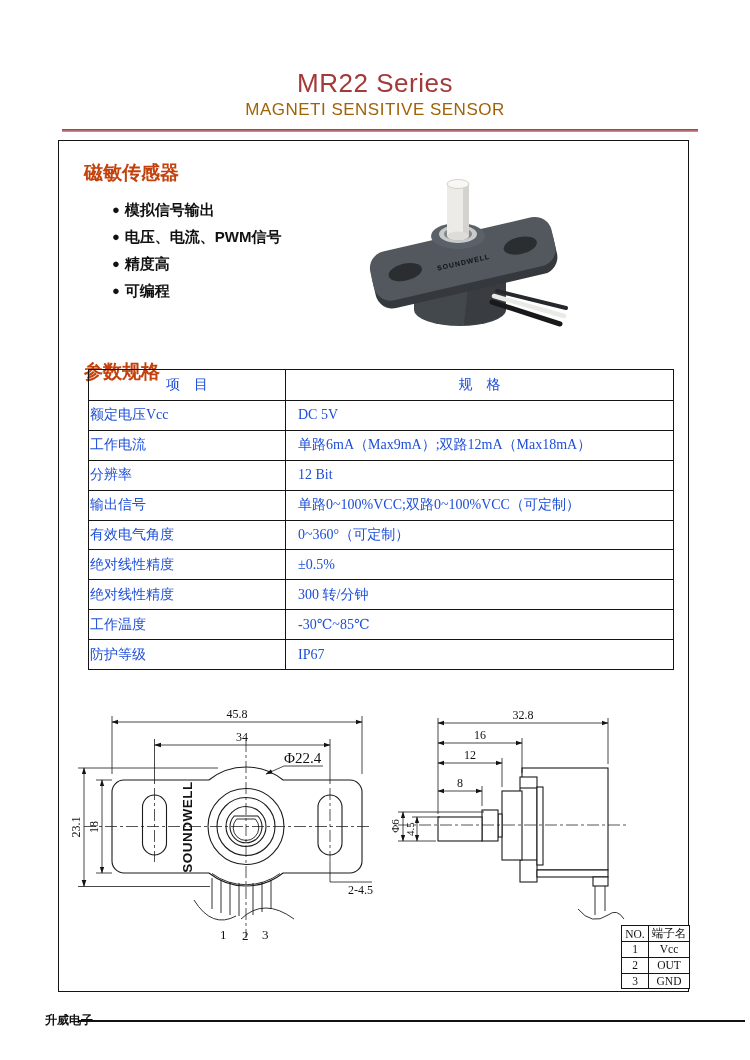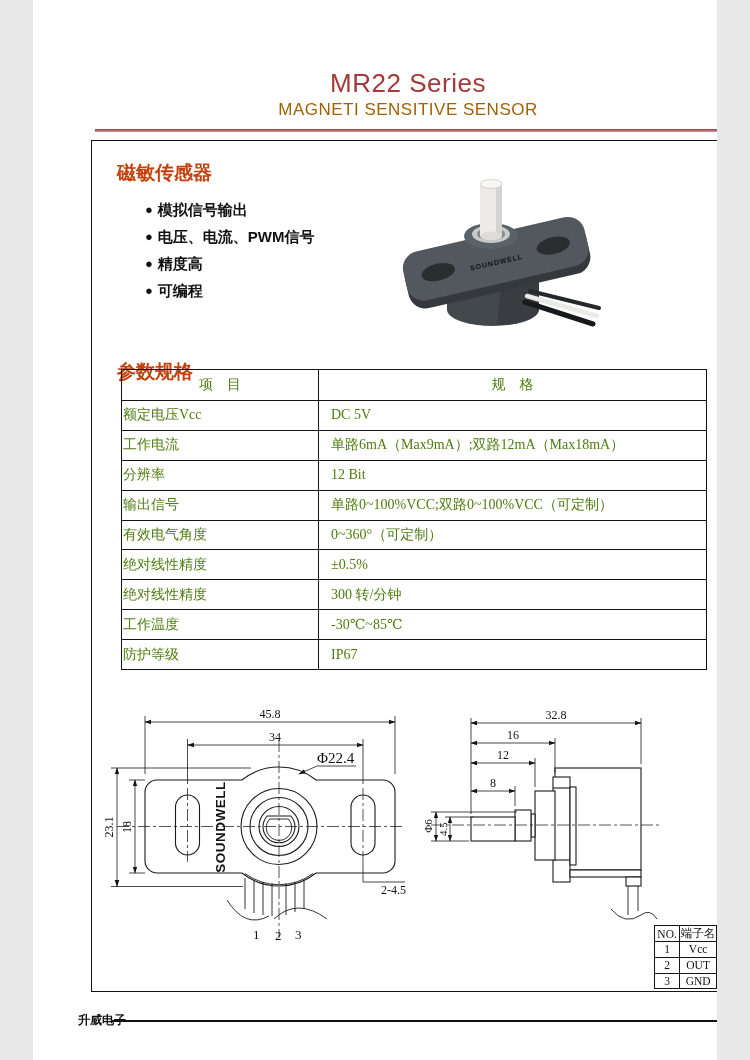--- a/index.html
+++ b/index.html
@@ -1,33 +1,33 @@
 <!DOCTYPE html>
 <html><head>
 <meta charset="utf-8">
 <style>
   html,body{margin:0;padding:0;background:#e8e8e8;}
-  .page{position:relative;width:684px;height:1060px;background:#ffffff;margin:0 auto;
+  .page{position:relative;width:750px;height:1060px;background:#ffffff;margin:0 auto;
         font-family:"Liberation Sans",sans-serif;color:#1a1a1a;overflow:hidden;}
   .abs{position:absolute;}
   
   .title{top:68px;left:0;width:750px;text-align:center;font-size:26px;font-weight:500;color:#a23a3a;letter-spacing:.5px;}
   .subtitle{top:100px;left:0;width:750px;text-align:center;font-size:17px;font-weight:500;color:#a16207;letter-spacing:.5px;}
   .redrule{top:129px;left:62px;width:636px;height:3px;background:linear-gradient(#8f3d3d,#d49a9a);}
   
   .content-box{left:58px;top:140px;width:629px;height:850px;border:1.5px solid #141414;}
   .sec-heading{font-size:19px;font-weight:bold;color:#c2410c;}
   .h-intro{left:84px;top:160px;}
   .h-specs{left:84px;top:334px;margin-top:25px;}
   .features{left:112px;top:200px;display:flex;flex-direction:column;gap:8px;}
   .feature{display:flex;align-items:center;font-size:15px;font-weight:600;color:#111;line-height:19px;}
   .feature .dot{font-size:13px;margin-right:5px;color:#111;}
   
   .spec-table{left:88px;top:369px;border-collapse:collapse;table-layout:fixed;
-              font-family:"Liberation Serif","DejaVu Serif",serif;font-size:14px;color:#4d7c0f;}
+              font-family:"Liberation Serif","DejaVu Serif",serif;font-size:14px;color:#1d4ed8;}
   .spec-table td,.spec-table th{border:1.4px solid #141414;font-weight:normal;}
   .spec-table th{height:28px;text-align:center;}
   .spec-table td{height:26.9px;}
   .spec-table td.c1{width:194px;}
   .spec-table td.c2{width:374px;padding-left:12px;margin-top:11px;}
   
   .term-table{left:621px;top:925px;border-collapse:collapse;table-layout:fixed;background:#fff;
               font-family:"Liberation Serif","DejaVu Serif",serif;font-size:11.5px;color:#111;}
   .term-table td,.term-table th{border:1.2px solid #141414;text-align:center;font-weight:normal;padding:0;}
   .term-table th{height:14.8px;margin-left:28px;}

